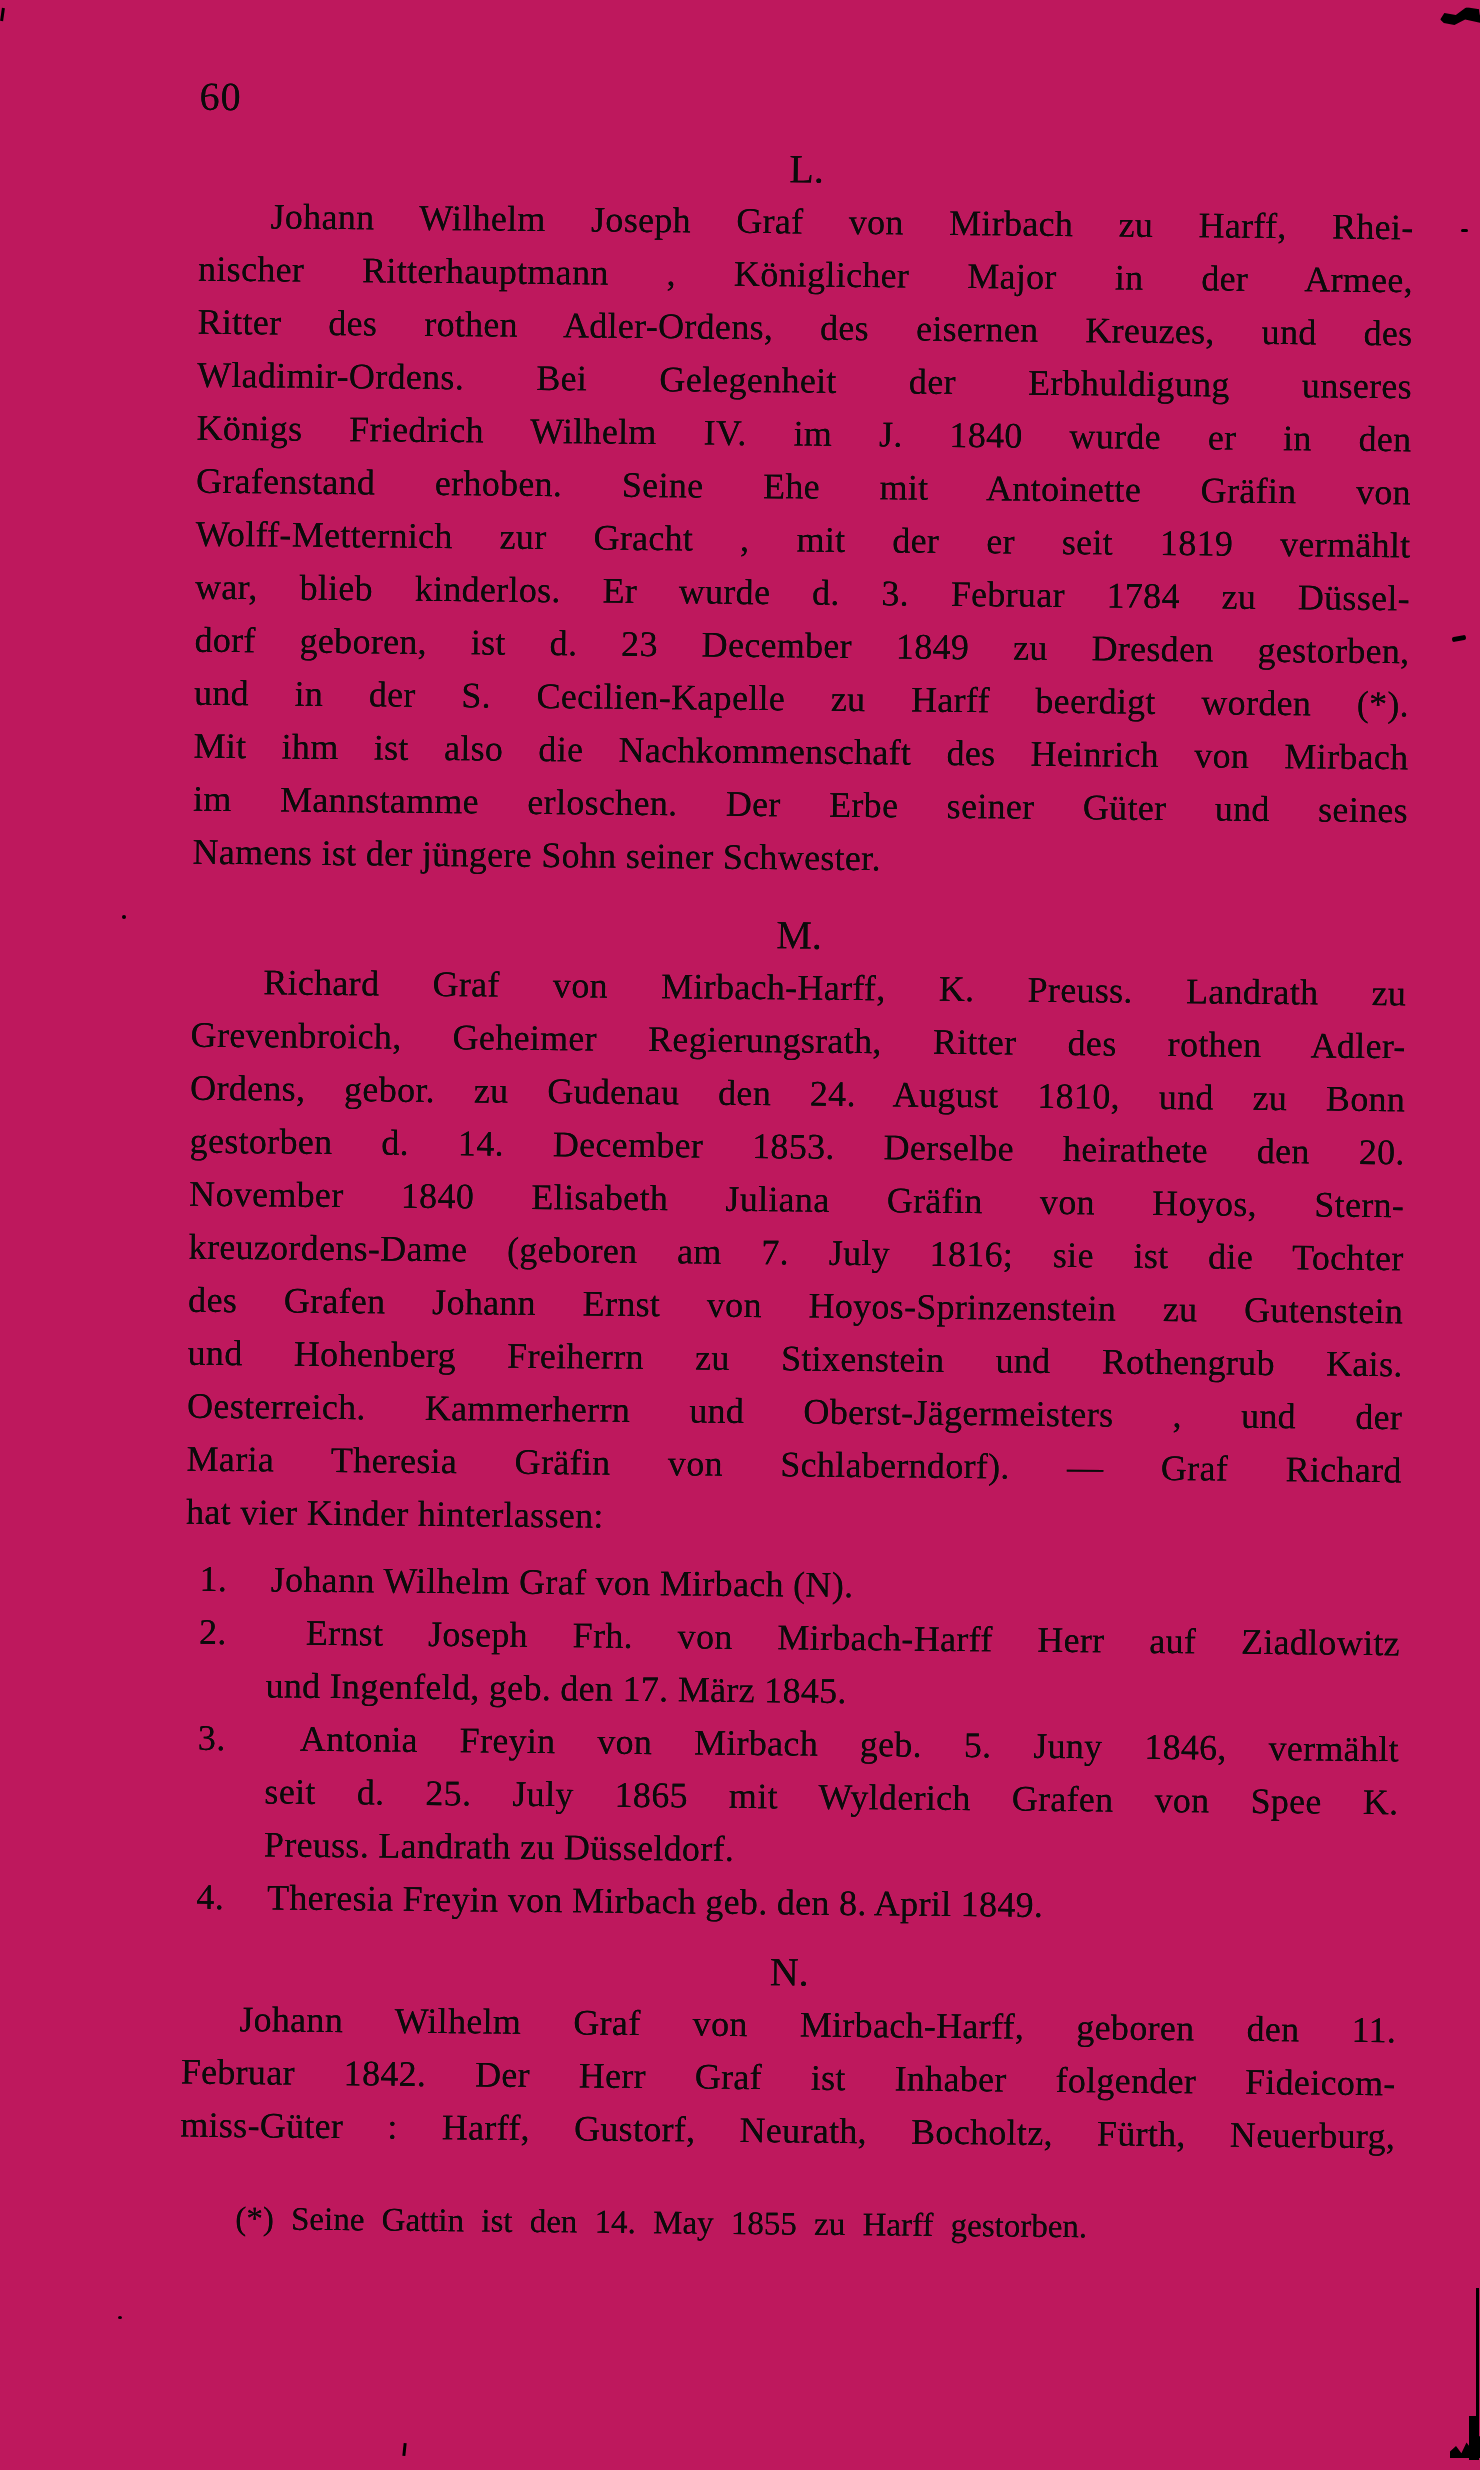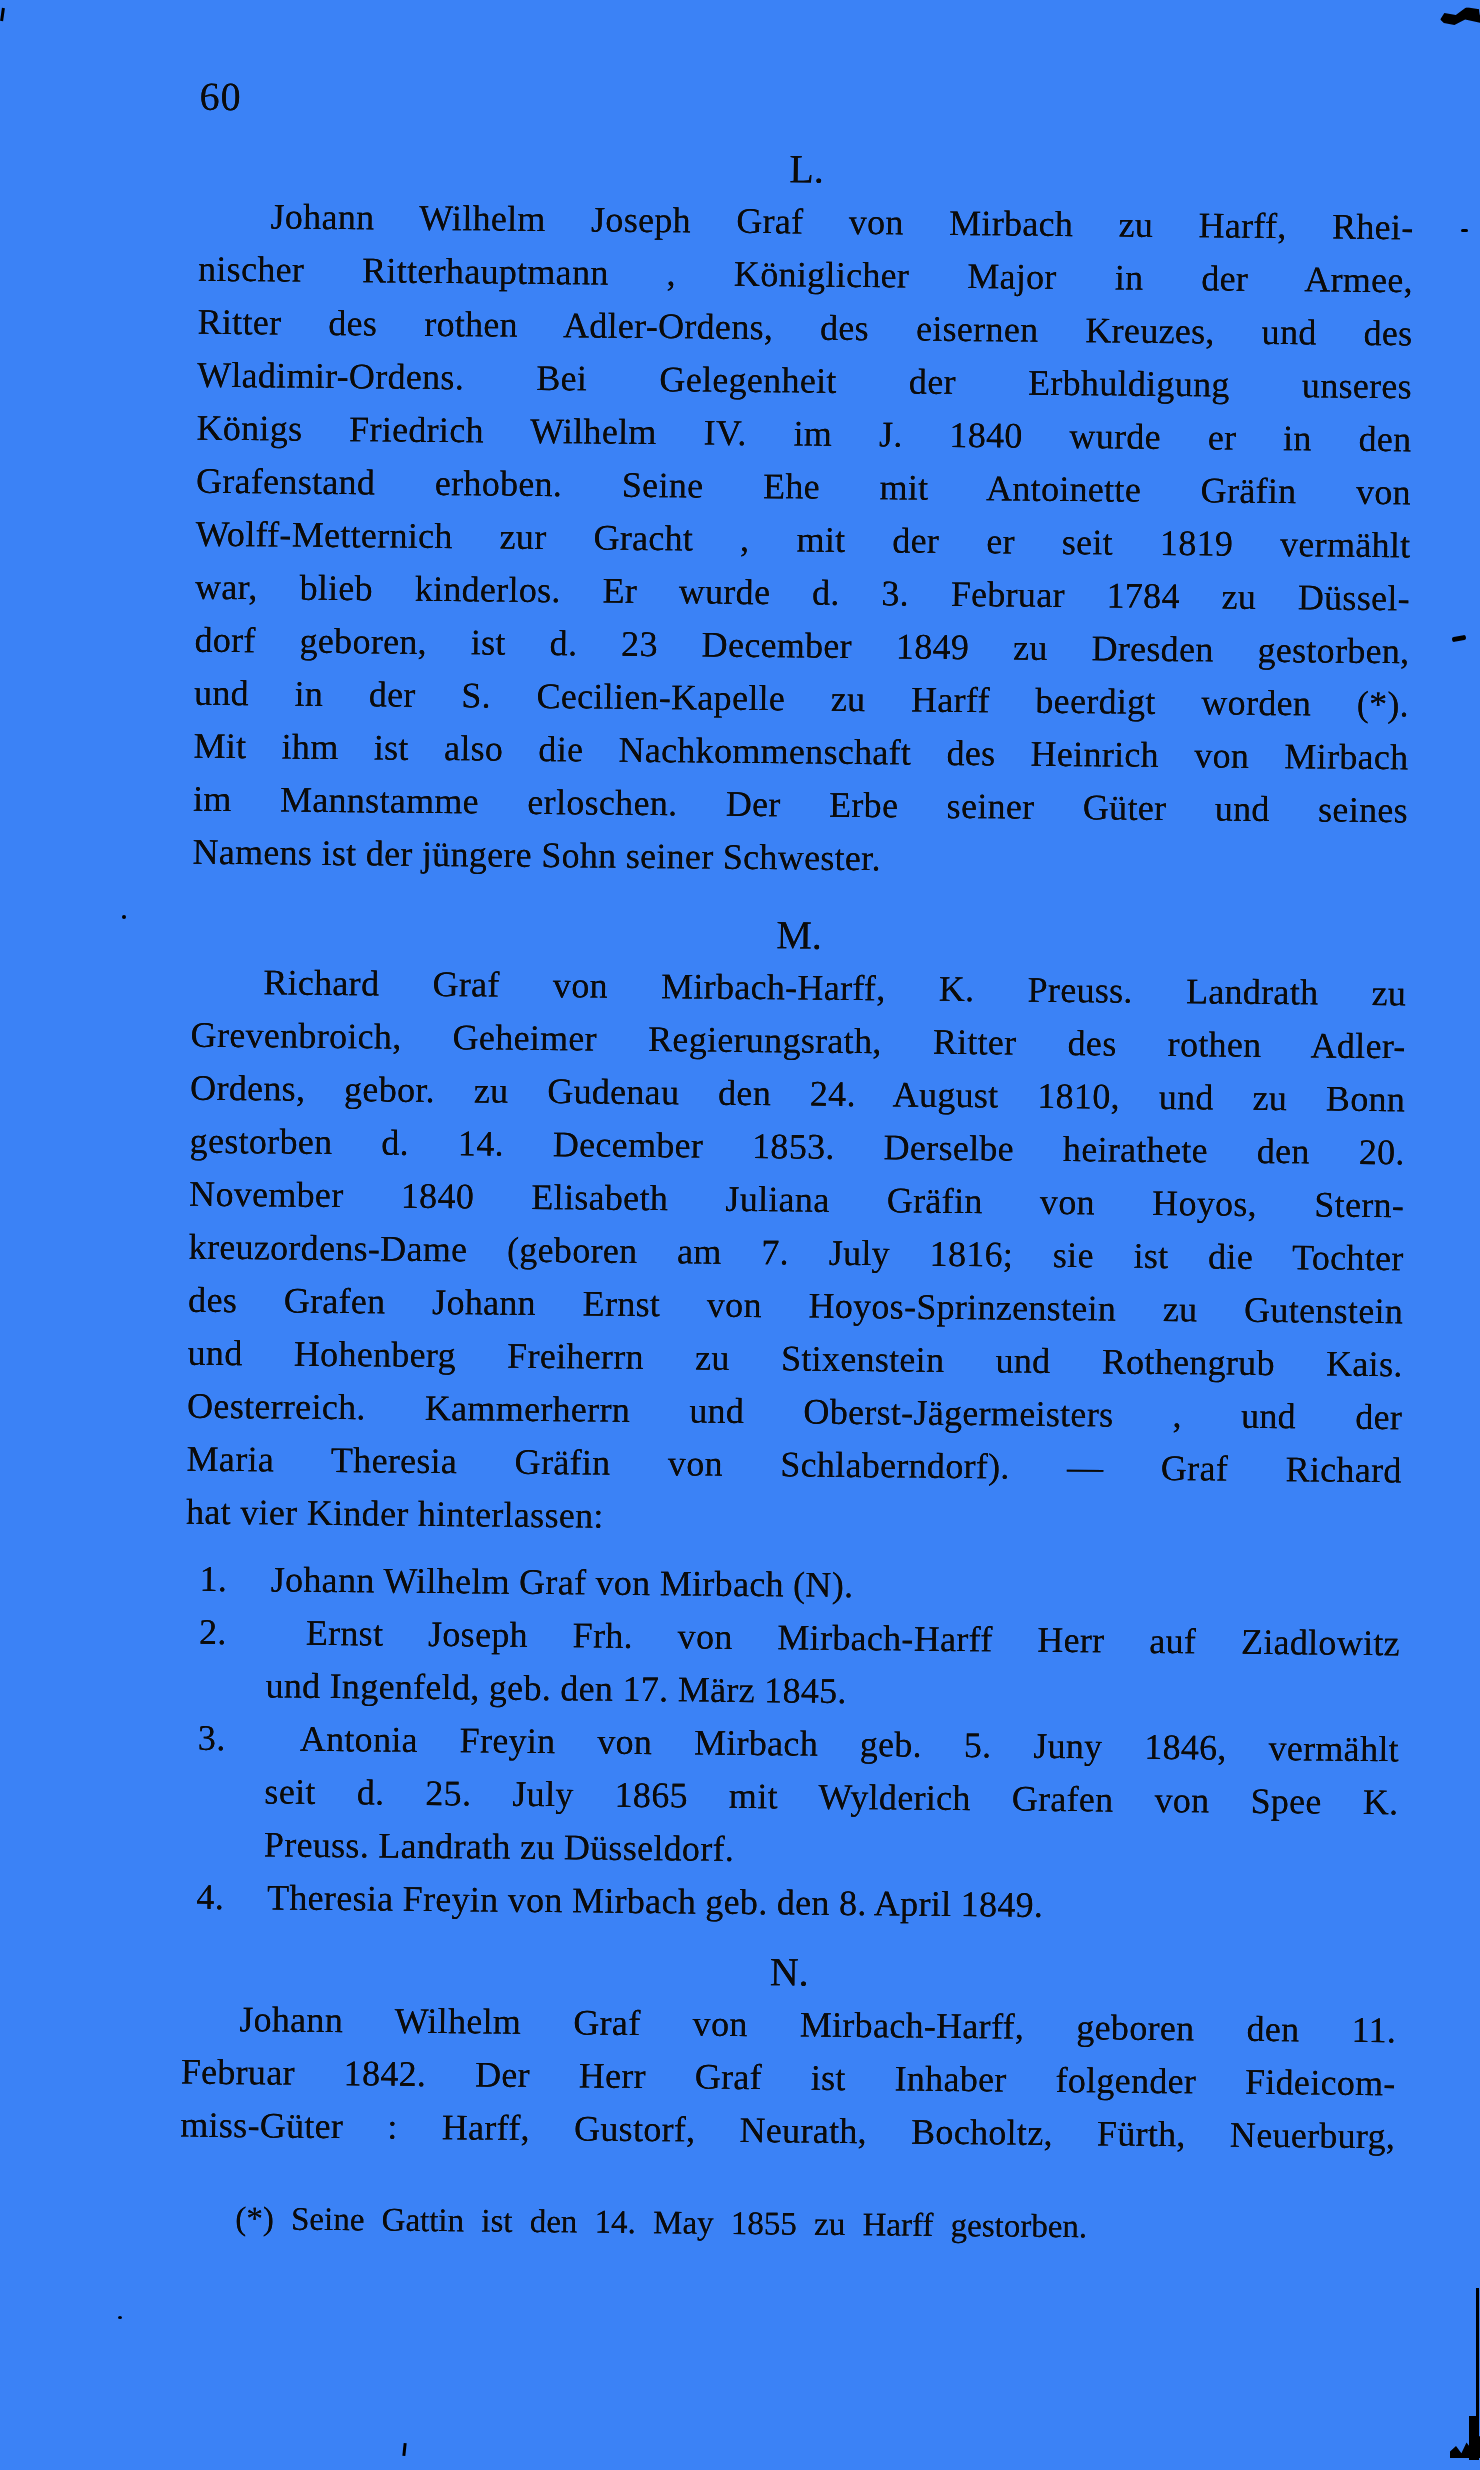--- a/index.html
+++ b/index.html
@@ -1,20 +1,20 @@
 <!DOCTYPE html>
 <html><head>
 <meta charset="utf-8">
 <style>
   html, body { margin: 0; padding: 0; background: #ffffff; }
   .page {
     position: relative;
     width: 1480px;
     height: 2470px;
-    background: #3b82f6;
+    background: #be185d;
     overflow: hidden;
     color: #0b0b0b;
     font-family: "Liberation Serif", "DejaVu Serif", serif;
   }
   .sheet-content {
     position: absolute;
     left: 200px;
     top: 70px;
     width: 1215px;
     transform: rotate(0.55deg);

